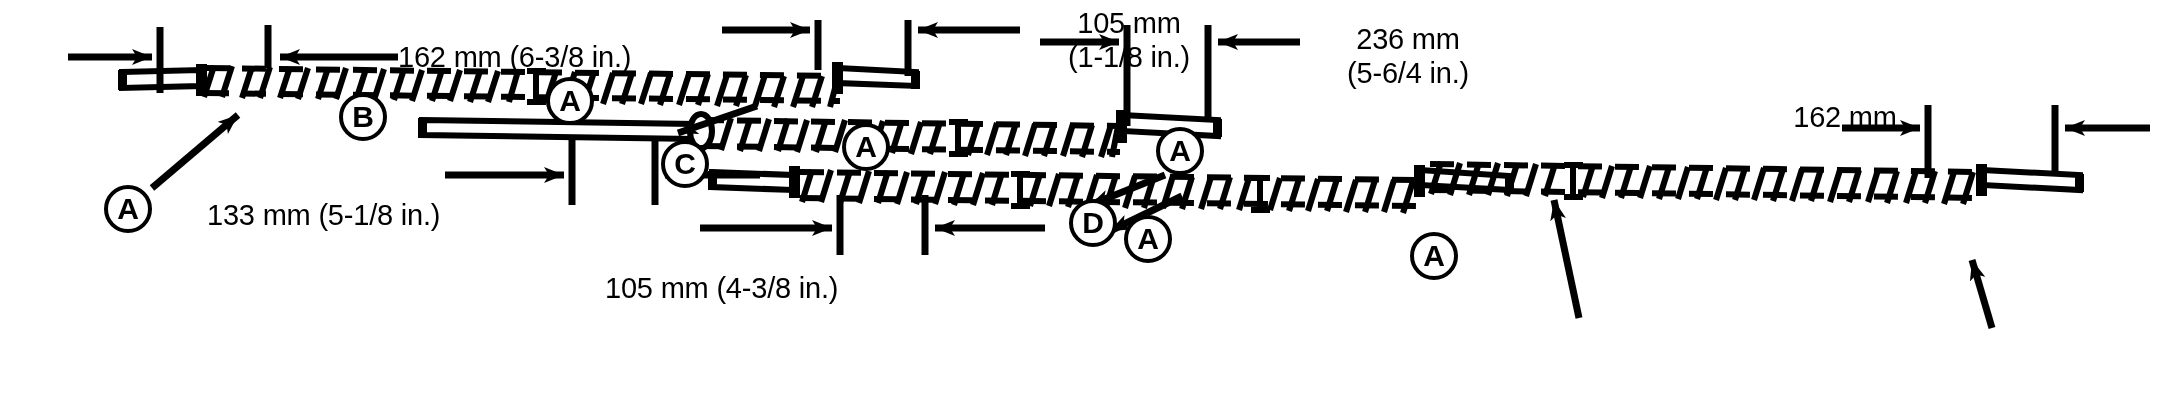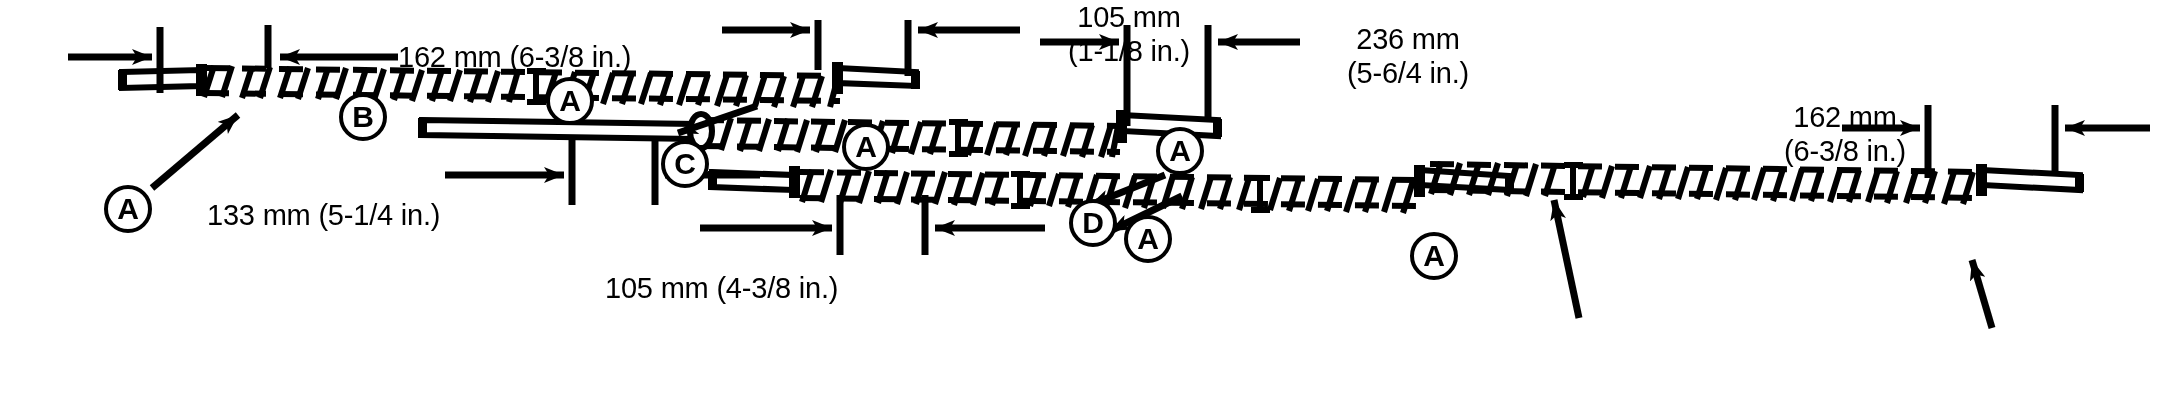--- a/index.html
+++ b/index.html
@@ -323,37 +323,36 @@
       <path d="M757,106 L678,133" stroke="#000" stroke-width="7" fill="none" marker-end="url(#arrHead)"></path>
       <path d="M1165,175 L1090,205" stroke="#000" stroke-width="7" fill="none" marker-end="url(#arrHead)"></path>
       <path d="M1182,196 L1110,231" stroke="#000" stroke-width="7" fill="none" marker-end="url(#arrHead)"></path>
       <path d="M1579,318 L1554,200" stroke="#000" stroke-width="7" fill="none" marker-end="url(#arrHead)"></path>
       <path d="M1992,328 L1972,260" stroke="#000" stroke-width="7" fill="none" marker-end="url(#arrHead)"></path>
     </g>
   </svg>
 
   <div class="dim-text" style="left:398px; top:40px;">162 mm (6-3/8 in.)</div>
 
-  <div class="dim-text" style="left:207px; top:198px;">133 mm (5-1/4 in.)</div>
+  <div class="dim-text" style="left:207px; top:198px;">133 mm (5-1/8 in.)</div>
 
   <div class="dim-text" style="left:605px; top:271px;">105 mm (4-3/8 in.)</div>
 
-  <div class="dim-text two-line" style="left:1024px; top:0; width:210px;">
+  <div class="dim-text two-line" style="left:1024px; top:6px; width:210px;">
     <div>105 mm</div>
     <div>(1-1/8 in.)</div>
   </div>
 
   <div class="dim-text two-line" style="left:1308px; top:22px; width:200px;">
     <div>236 mm</div>
     <div>(5-6/4 in.)</div>
   </div>
 
   <div class="dim-text two-line" style="left:1750px; top:100px; width:190px;">
     <div>162 mm</div>
-    <div>(6-3/8 in.)</div>
   </div>
 
   <div class="balloon" style="left:104px; top:185px;">
     <span>A</span>
   </div>
 
   <div class="balloon" style="left:339px; top:93px;">
     <span>B</span>
   </div>
 

